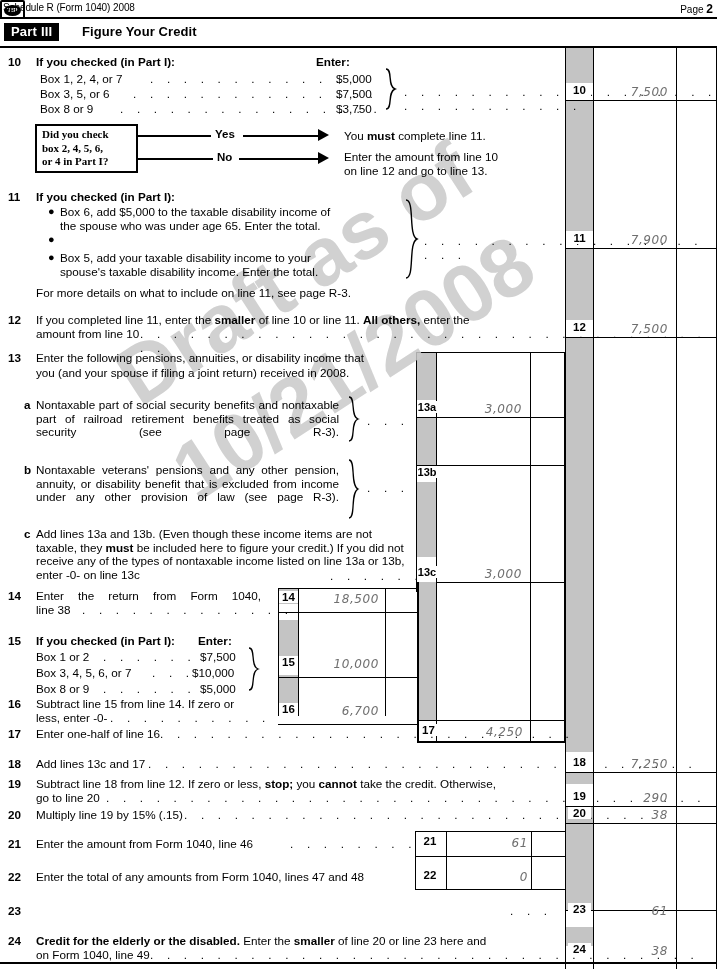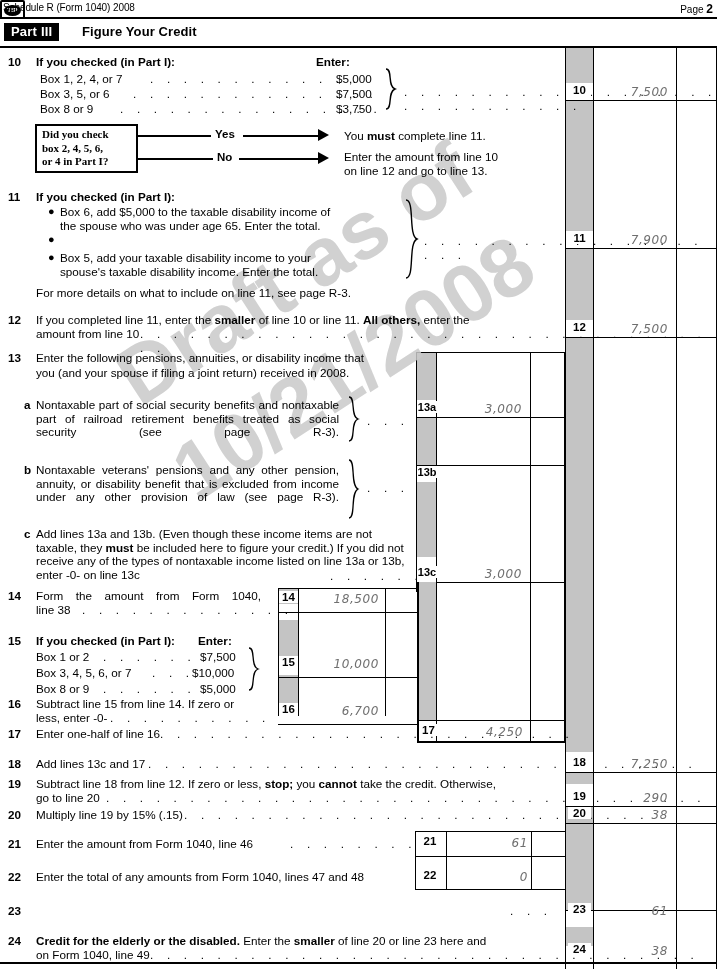--- a/index.html
+++ b/index.html
@@ -362,21 +362,21 @@
   <div class="lnum" style="left:417px; top:466px; width:20px; font-size:11px;">13b</div>
   <div class="val" style="left:442px; top:467px; width:80px;"></div>
 
   <div class="num" style="left:24px; top:527px;">c</div>
   <div class="t" style="left:36px; top:527px; width:375px;">Add lines 13a and 13b. (Even though these income items are not taxable, they <b>must</b> be included here to figure your credit.) If you did not receive any of the types of nontaxable income listed on line 13a or 13b, enter -0- on line 13c</div>
   <div class="t dots" style="left:330px; top:569px;">. . . . . .</div>
   <div class="lnum" style="left:417px; top:566px; width:20px; font-size:11px;">13c</div>
   <div class="val" style="left:442px; top:567px; width:80px;">3,000</div>
 
   <div class="num" style="left:8px; top:589px;">14</div>
-  <div class="t jt" style="left:36px; top:589px; width:225px;">Form the amount from Form 1040,</div>
+  <div class="t jt" style="left:36px; top:589px; width:225px;">Enter the return from Form 1040,</div>
   <div class="t" style="left:36px; top:603px;">line 38</div>
   <div class="t dots" style="left:82px; top:603px;">. . . . . . . . . . . . .</div>
   <div class="lnum" style="left:279px; top:591px; width:19px;">14</div>
   <div class="val" style="left:303px; top:592px; width:76px;">18,500</div>
 
   <div class="num" style="left:8px; top:634px;">15</div>
   <div class="t tb" style="left:36px; top:634px;">If you checked (in Part I):</div>
   <div class="t tb" style="left:198px; top:634px;">Enter:</div>
 
   <div class="t" style="left:36px; top:650px;">Box 1 or 2</div>

